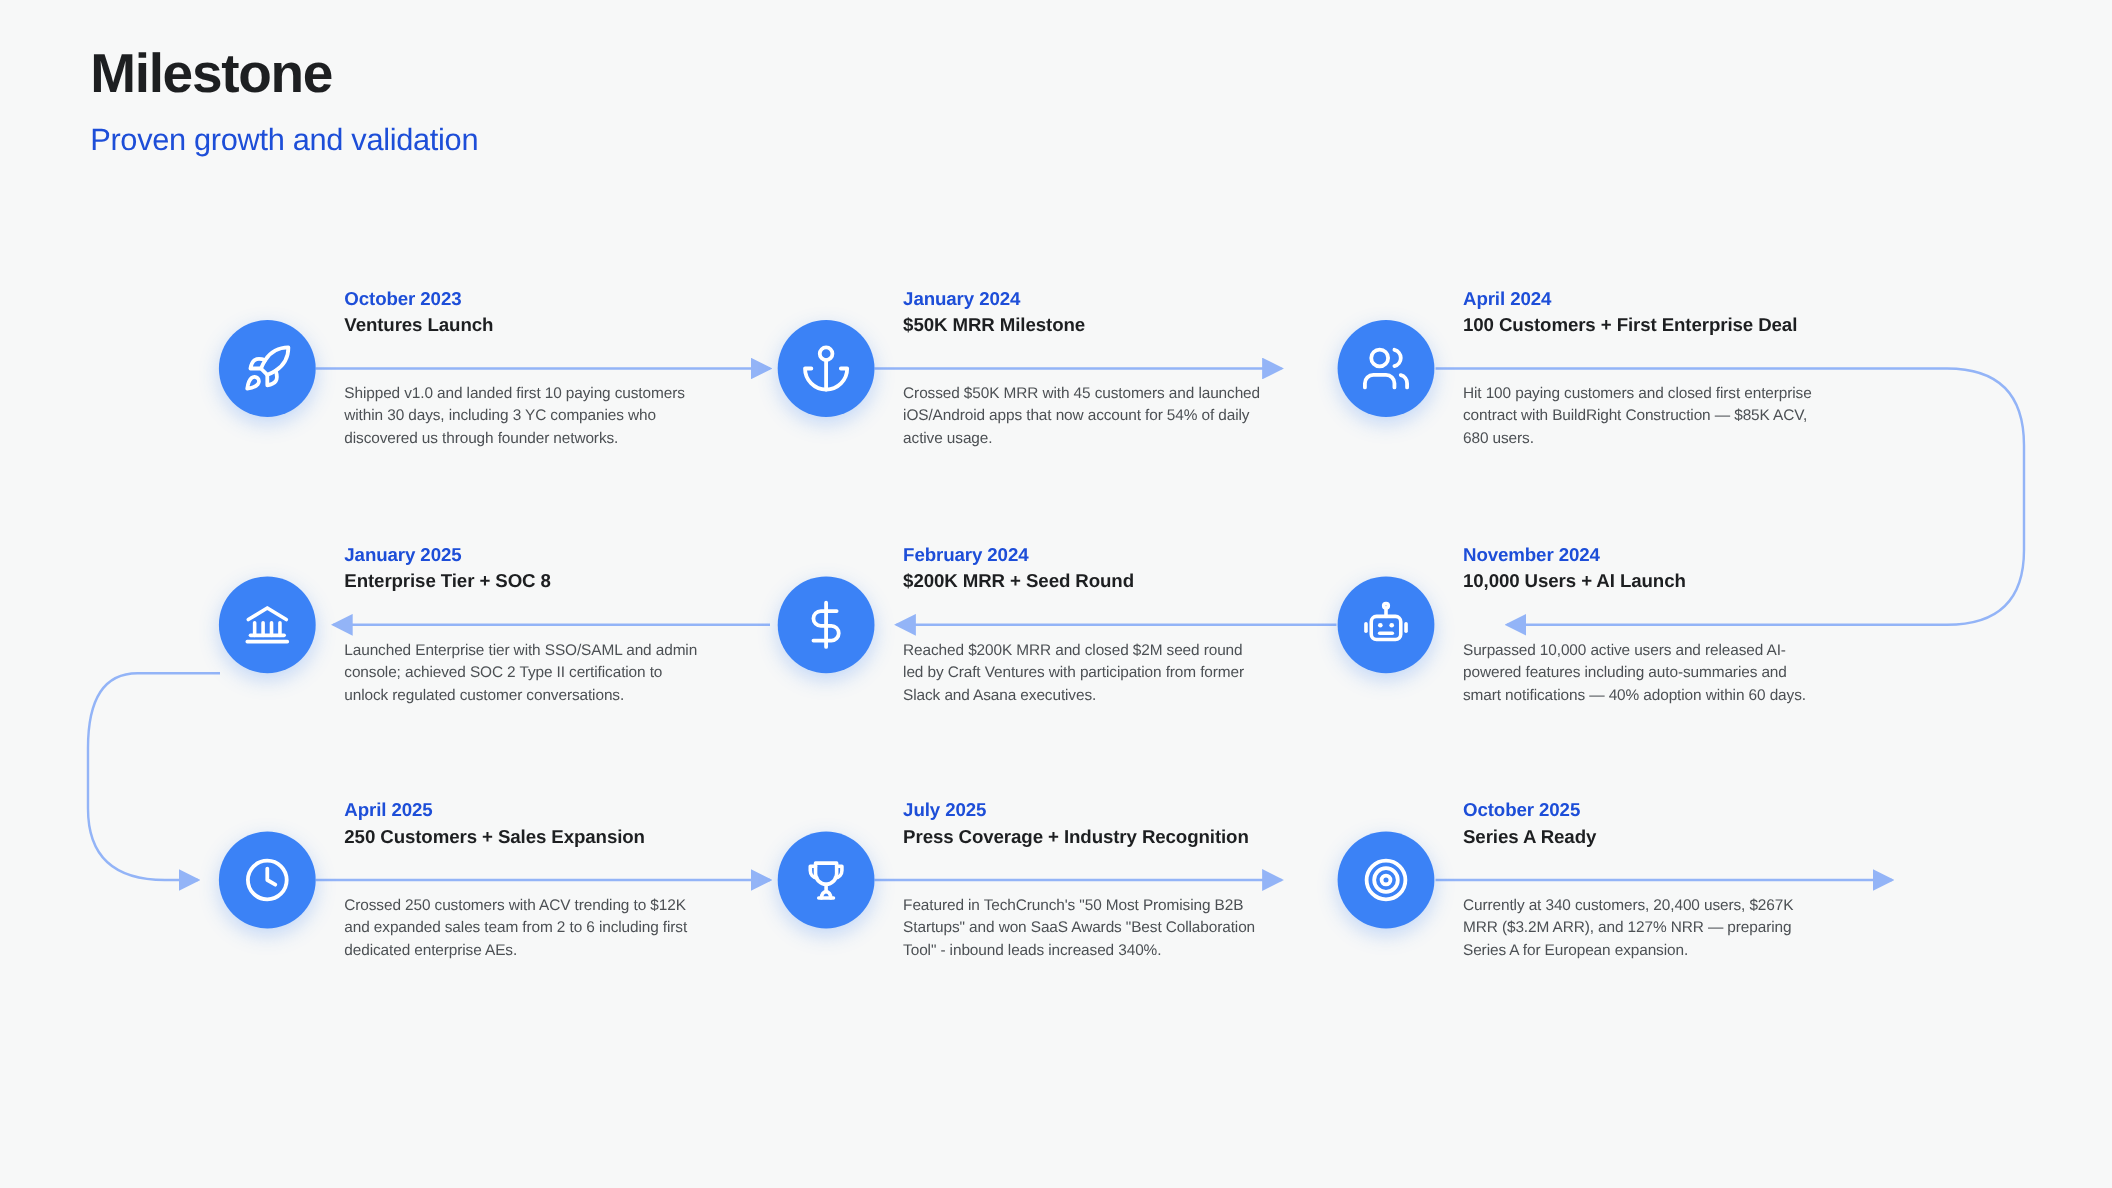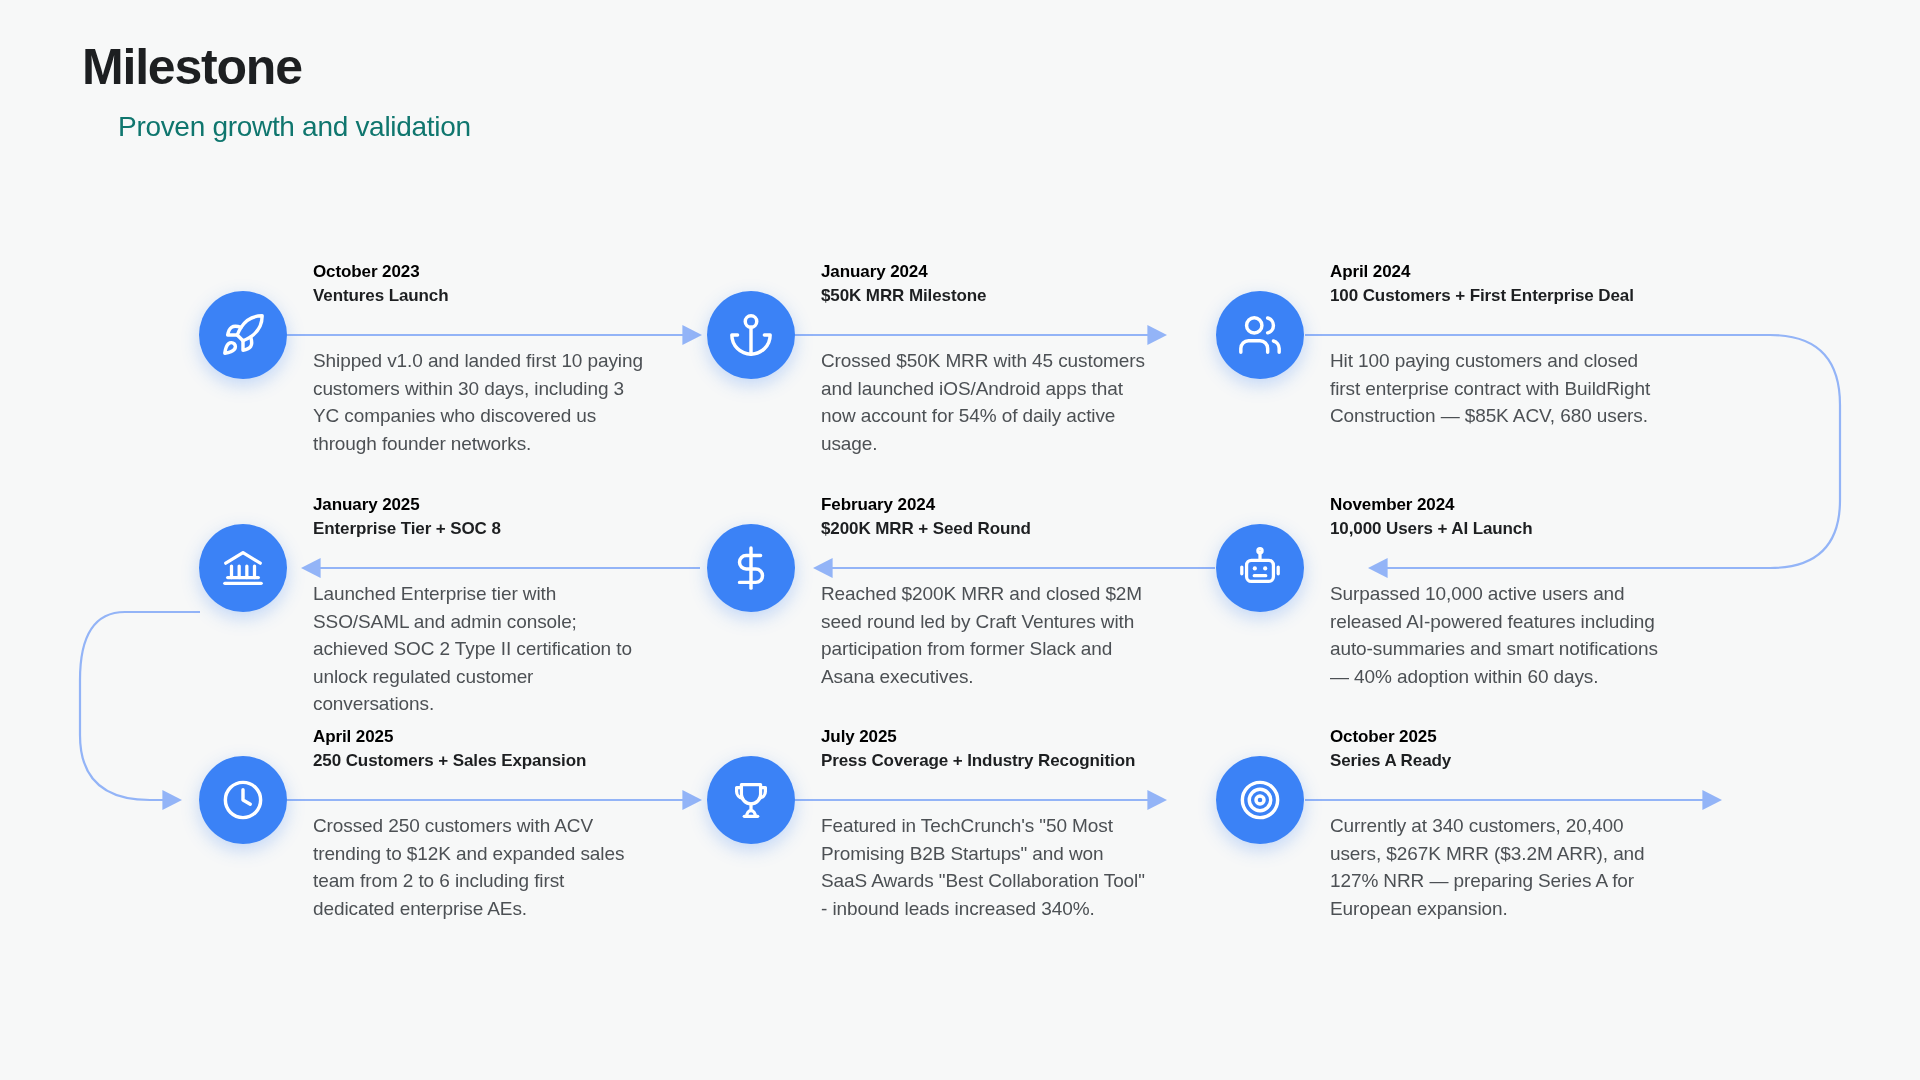--- a/index.html
+++ b/index.html
@@ -28,24 +28,23 @@
   #page-title {
     font-size: 50px;
     font-weight: bold;
     color: #1d1f21;
     letter-spacing: -1.2px;
     line-height: 1.1;
   }
   #page-subtitle {
     font-size: 28px;
     font-weight: normal;
-    color: #0f766e;
+    color: #1d4ed8;
     letter-spacing: -0.3px;
     margin-top: 16px;
-    margin-left: 36px;
   }
 
   
   #connectors {
     position: absolute;
     left: 0;
     top: 0;
     width: 1920px;
     height: 1080px;
     pointer-events: none;
@@ -74,21 +73,21 @@
   }
   .node-circle svg { width: 46px; height: 46px; display: block; }
 
   .node-date {
     position: absolute;
     left: 70px;
     top: -74px;
     width: 400px;
     font-size: 17px;
     font-weight: bold;
-    color: #000000;
+    color: #1d4ed8;
     line-height: 1.32;
     letter-spacing: -0.1px;
     white-space: nowrap;
   }
   .node-label {
     position: absolute;
     left: 70px;
     top: -50px;
     width: 500px;
     font-size: 17px;
@@ -96,21 +95,21 @@
     color: #1d1f21;
     line-height: 1.32;
     letter-spacing: -0.1px;
     white-space: nowrap;
   }
   .node-desc {
     position: absolute;
     left: 70px;
     top: 12px;
     width: 330px;
-    font-size: 19px;
+    font-size: 14px;
     color: #4c5054;
     line-height: 1.45;
     letter-spacing: -0.1px;
   }
 </style>
 </head>
 <body>
 
 <div id="page">
 

